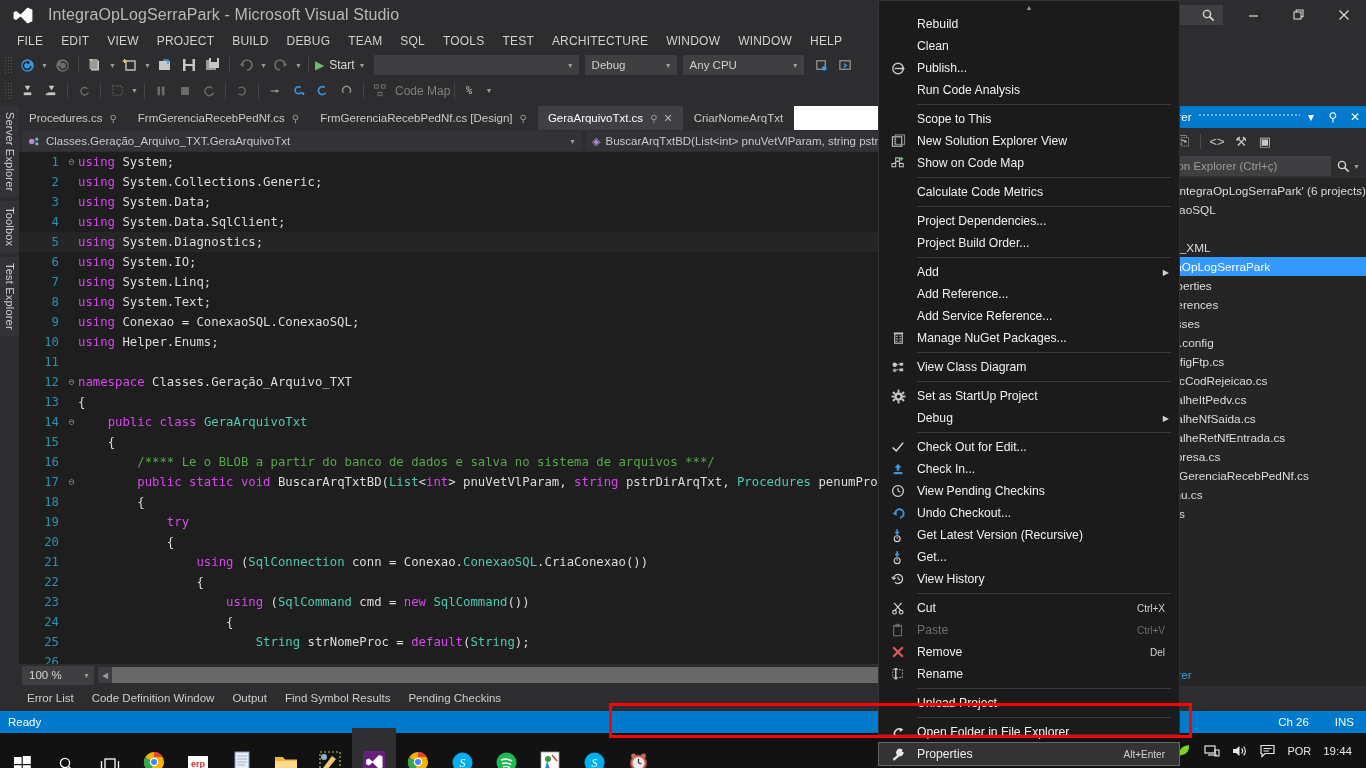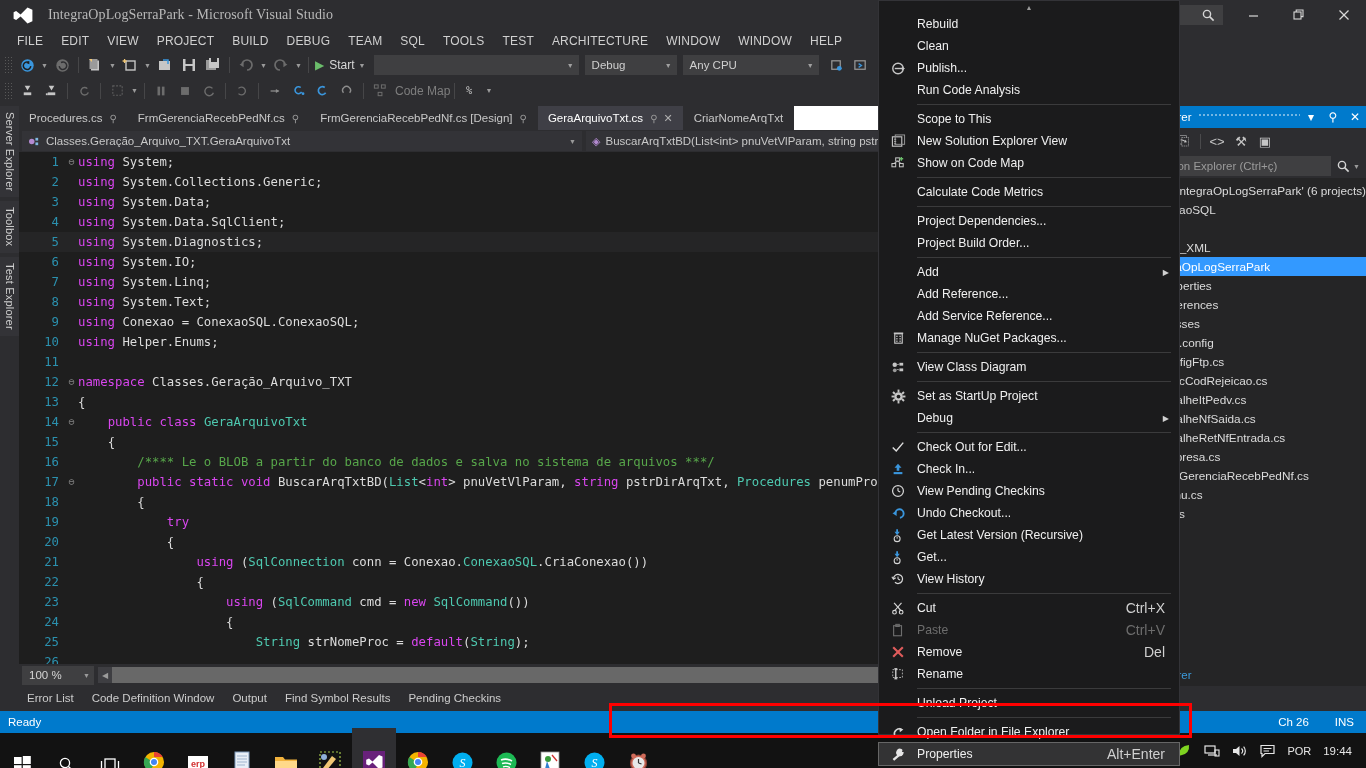--- a/index.html
+++ b/index.html
@@ -12,21 +12,21 @@
   }
   #app { position: relative; width: 1366px; height: 768px; }
 
   
   .titlebar {
     position: absolute; left: 0; top: 0; width: 1366px; height: 30px;
     background: #2d2d30; display: flex; align-items: center;
   }
   .vs-logo { margin-left: 12px; width: 22px; height: 18px; display:flex; align-items:center; justify-content:center;}
   .title-text {
-    margin-left: 14px; color: #b8b8b8; font-size: 14px; letter-spacing: .1px; font-family: Liberation Serif, serif;
+    margin-left: 14px; color: #b8b8b8; font-size: 16px; letter-spacing: .1px;
   }
   .win-ctrls { position:absolute; right:0; top:0; height:30px; display:flex; align-items:center; }
   .win-btn { width:45px; height:30px; display:flex; align-items:center; justify-content:center; color:#d8d8d8; font-size:13px; }
   .qlaunch {
     position:absolute; right:143px; top:5px; width:160px; height:20px;
     background:#3f3f41; display:flex; align-items:center; justify-content:flex-end;
   }
   .qlaunch .mag { margin-right:8px; }
 
   
@@ -208,21 +208,21 @@
     font-size:12.2px; color:#f0f0f0;
   }
   .ctx-scrollup { height:12px; display:flex; align-items:center; justify-content:center; color:#9a9a9a; font-size:7px;}
   .ctx-item {
     height:22px; display:flex; align-items:center; position:relative; padding-left:0;
   }
   .ctx-item.hovered { background:#333334; outline:1px solid #666; }
   .ctx-item.disabled { color:#6d6d6d; }
   .ctx-ico { width:38px; text-align:center; flex:0 0 38px; font-size:12px; color:#d6d6d6; }
   .ctx-lbl { flex:1; }
-  .ctx-acc { color:#d0d0d0; margin-right:14px; font-size:14px;}
+  .ctx-acc { color:#d0d0d0; margin-right:14px; font-size:10px;}
   .ctx-item.disabled .ctx-acc { color:#6d6d6d;margin-left:29px; }
   .ctx-sub { margin-right:10px; color:#d0d0d0; font-size:8px; }
   .ctx-sep { height:1px; background:#3b3b3c; margin:3px 8px 3px 38px; }
 
   
   .redbox {
     position:absolute; left:609px; top:703px; width:583px; height:35px;
     border:3px solid #ff0000; z-index:60; pointer-events:none;
   }
 
@@ -360,21 +360,21 @@
     </div>
     <div class="tb-arrow">▼</div>
     <div class="combo" style="width:205px">
       <span></span>
       <span class="cb-ar">▼</span>
     </div>
     <div class="combo" style="width:92px">
       <span>Debug</span>
       <span class="cb-ar">▼</span>
     </div>
-    <div class="combo" style="width:136px">
+    <div class="combo" style="width:121px">
       <span>Any CPU</span>
       <span class="cb-ar">▼</span>
     </div>
     <div class="tb-ico blue" style="margin-left:6px">
       <svg width="15" height="15" viewBox="0 0 16 16">
           <rect x="3" y="3" width="9" height="9" fill="none" stroke="#9a9a9a" stroke-width="1.3"></rect>
           <circle cx="11" cy="11" r="2.6" fill="#3a96dd"></circle>
         </svg>
     </div>
     <div class="tb-ico blue">

